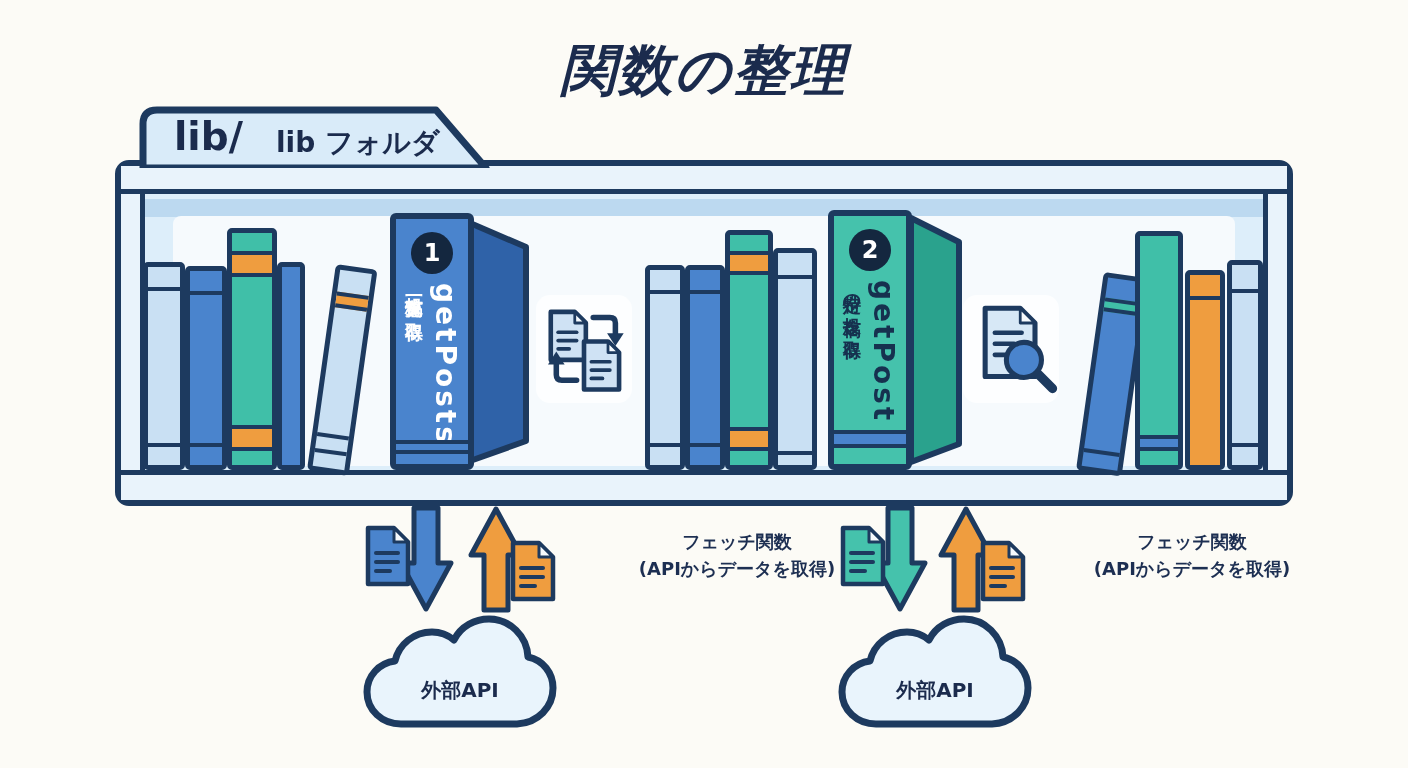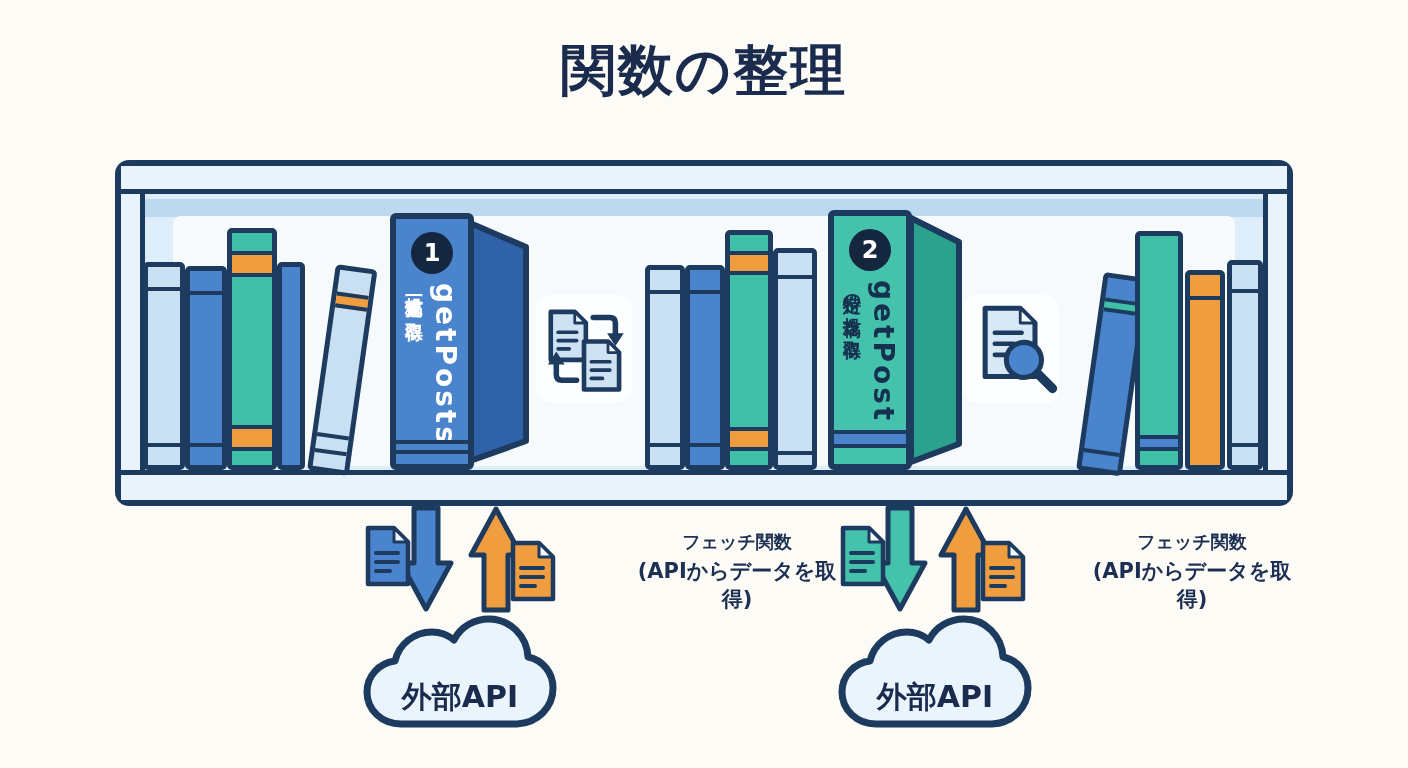--- a/index.html
+++ b/index.html
@@ -1,21 +1,21 @@
 <!DOCTYPE html>
 <html><head>
 <meta charset="utf-8">
 <style>
   * { margin:0; padding:0; box-sizing:border-box; }
   html,body { width:1408px; height:768px; }
   body { font-family:"DejaVu Sans","Liberation Sans",sans-serif; }
   #page { position:relative; width:1408px; height:768px; background:#fcfbf6; overflow:hidden; }
 
   .title { position:absolute; top:34px; left:0; right:0; text-align:center;
-           font-size:55px; font-weight:900; color:#1b2b4d; letter-spacing:2px; }
+           font-size:55px; font-weight:900; color:#1b2b4d; letter-spacing:2px;font-style:italic; }
 
   
   .tab { position:absolute; left:138px; top:102px; width:372px; height:66px; z-index:3; }
   .tab svg { position:absolute; inset:0; }
   .tab-name  { position:absolute; left:36px;  top:12px; font-size:39px; font-weight:900; color:#1b2b4d; }
   .tab-label { position:absolute; left:138px; top:22px; font-size:28px; font-weight:800; color:#1b2b4d; }
 
   
   .shelf { position:absolute; left:115px; top:160px; width:1178px; height:346px;
            border:6px solid #1d3a5f; border-radius:14px; background:#ddeefa; z-index:1; }
@@ -46,32 +46,39 @@
   .fn-name { display:block; font-size:28px; font-weight:900; letter-spacing:3px; }
   .fn-desc { display:block; font-size:18px; font-weight:800; letter-spacing:1px; margin-right:3px; }
 
   
   .icon-card { position:absolute; width:96px; height:108px; border-radius:14px; background:#fdfeff; }
 
   
   .flow-item { position:absolute; }
   .caption { position:absolute; width:220px; text-align:center; color:#1d2f52; }
   .caption .l1 { font-size:18px; font-weight:800; }
-  .caption .l2 { font-size:21px; font-weight:800; margin-top:3px; }
+  .caption .l2 { font-size:18px; font-weight:800; margin-top:3px; }
   .cloud { position:absolute; width:210px; height:125px; }
   .cloud-label { position:absolute; left:0; right:0; top:62px; text-align:center;
-                 font-size:30px; font-weight:800; color:#1b2b4d; }
+                 font-size:20px; font-weight:800; color:#1b2b4d; }
 </style>
 </head>
 <body>
 
 <div id="page">
 
   <div class="title">関数の整理</div>
 
+  <div class="tab">
+    <svg viewBox="0 0 372 66">
+      <path d="M5,66 V22 Q5,8 19,8 H298 L348,66 Z" fill="#d9ebf9" stroke="#1d3a5f" stroke-width="7" stroke-linejoin="round"></path>
+    </svg>
+    <div class="tab-name">lib/</div>
+    <div class="tab-label">lib フォルダ</div>
+  </div>
 
   <div class="shelf">
     <div class="board-top"></div>
     <div class="back-band"></div>
     <div class="panel"></div>
     <div class="wall-left"></div>
     <div class="wall-right"></div>
     <div class="board-bottom"></div>
 
     <div class="book bk-lblue" style="left:22px;width:42px;height:208px;">

